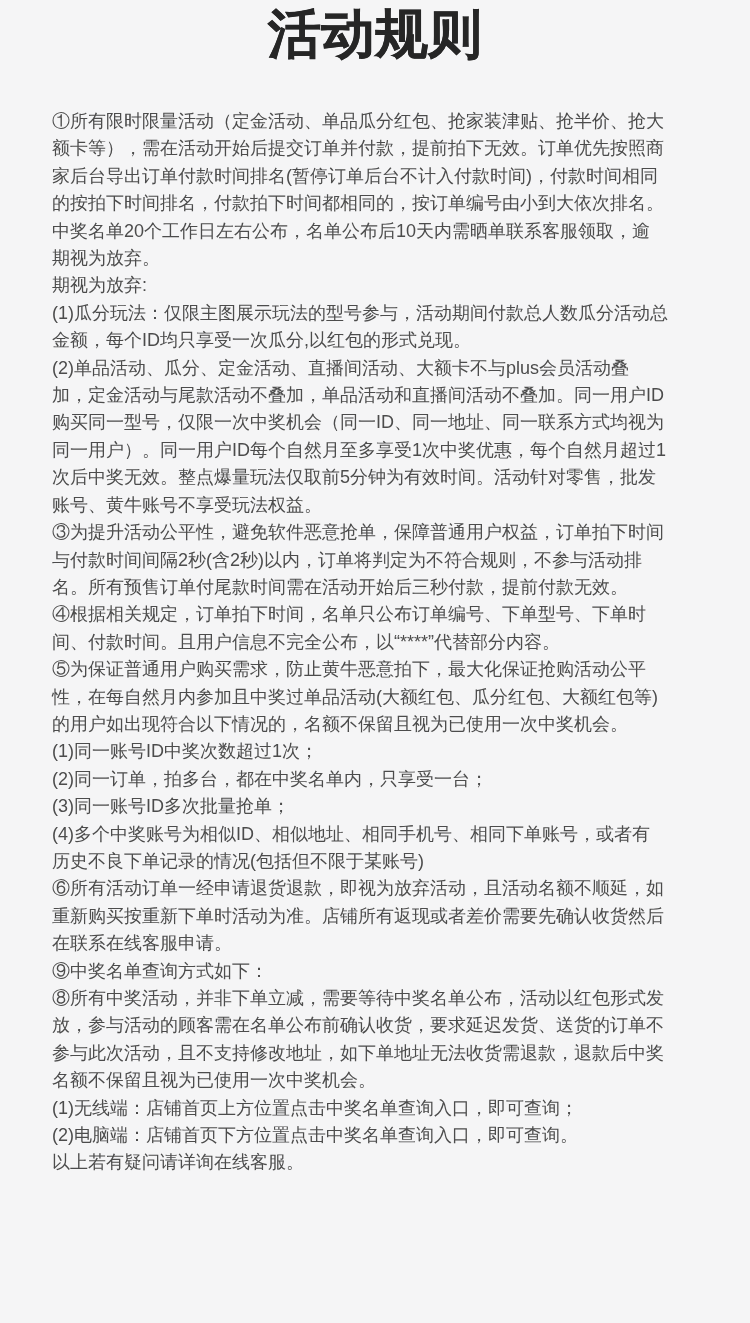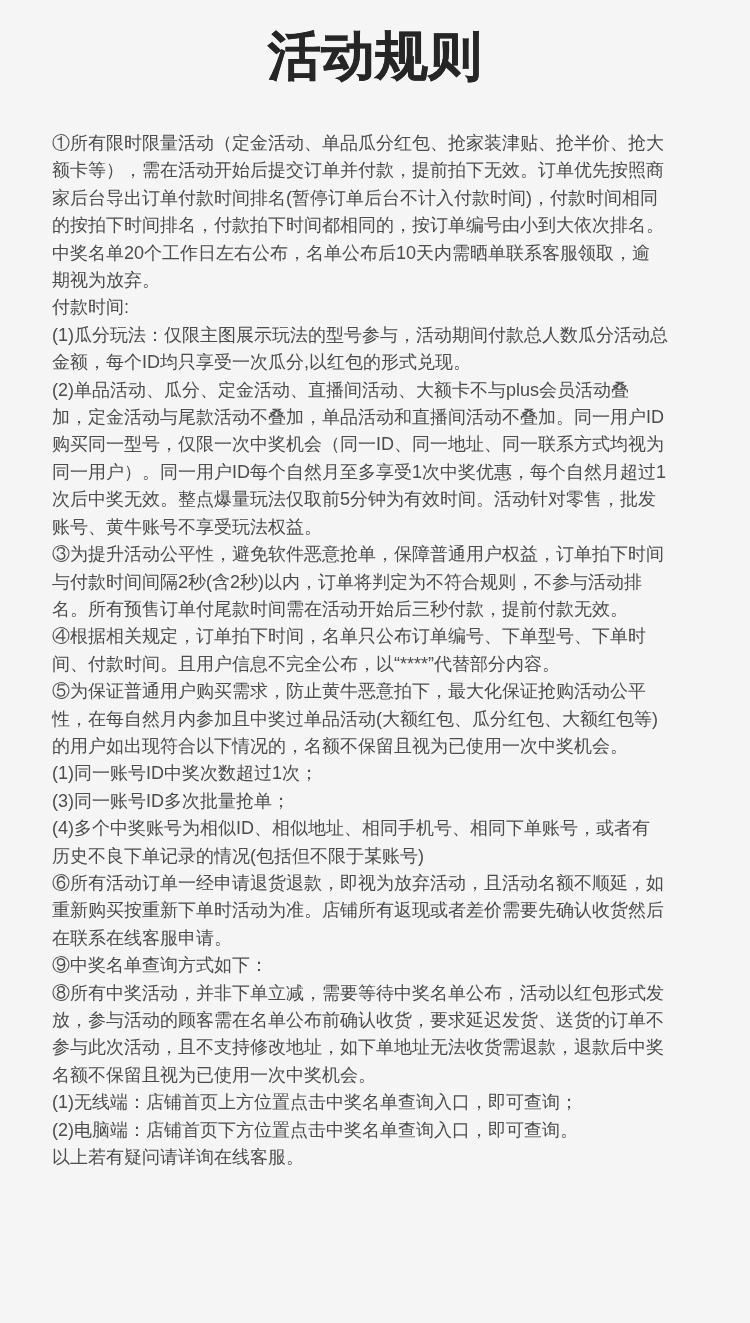--- a/index.html
+++ b/index.html
@@ -13,21 +13,20 @@
     font-family: "Liberation Sans", sans-serif;
     overflow: hidden;
   }
   .page {
     width: 750px;
     height: 1323px;
     box-sizing: border-box;
   }
   .title {
     margin: 0;
-    padding-top: 22px;
     text-align: center;
     font-size: 53px;
     line-height: 68px;
     font-weight: 900;
     letter-spacing: 0.5px;
     color: var(--title-color, #262626);
     font-family: "DejaVu Sans", "Liberation Sans", sans-serif;
     -webkit-text-stroke: 0.5px currentColor;
   }
   .rules {
@@ -49,38 +48,39 @@
 
 <div class="page">
   <h1 class="title">活动规则</h1>
   <div class="rules">
       <div class="rule">①所有限时限量活动（定金活动、单品瓜分红包、抢家装津贴、抢半价、抢大
 额卡等），需在活动开始后提交订单并付款，提前拍下无效。订单优先按照商
 家后台导出订单付款时间排名(暂停订单后台不计入付款时间)，付款时间相同
 的按拍下时间排名，付款拍下时间都相同的，按订单编号由小到大依次排名。
 中奖名单20个工作日左右公布，名单公布后10天内需晒单联系客服领取，逾
 期视为放弃。</div>
-      <div class="rule">付款时间:</div>
+      <div class="rule">期视为放弃:</div>
       <div class="rule">(1)瓜分玩法：仅限主图展示玩法的型号参与，活动期间付款总人数瓜分活动总
 金额，每个ID均只享受一次瓜分,以红包的形式兑现。</div>
       <div class="rule">(2)单品活动、瓜分、定金活动、直播间活动、大额卡不与plus会员活动叠
 加，定金活动与尾款活动不叠加，单品活动和直播间活动不叠加。同一用户ID
 购买同一型号，仅限一次中奖机会（同一ID、同一地址、同一联系方式均视为
 同一用户）。同一用户ID每个自然月至多享受1次中奖优惠，每个自然月超过1
 次后中奖无效。整点爆量玩法仅取前5分钟为有效时间。活动针对零售，批发
 账号、黄牛账号不享受玩法权益。</div>
       <div class="rule">③为提升活动公平性，避免软件恶意抢单，保障普通用户权益，订单拍下时间
 与付款时间间隔2秒(含2秒)以内，订单将判定为不符合规则，不参与活动排
 名。所有预售订单付尾款时间需在活动开始后三秒付款，提前付款无效。</div>
       <div class="rule">④根据相关规定，订单拍下时间，名单只公布订单编号、下单型号、下单时
 间、付款时间。且用户信息不完全公布，以“****”代替部分内容。</div>
       <div class="rule">⑤为保证普通用户购买需求，防止黄牛恶意拍下，最大化保证抢购活动公平
 性，在每自然月内参加且中奖过单品活动(大额红包、瓜分红包、大额红包等)
 的用户如出现符合以下情况的，名额不保留且视为已使用一次中奖机会。</div>
       <div class="rule">(1)同一账号ID中奖次数超过1次；</div>
+      <div class="rule">(2)同一订单，拍多台，都在中奖名单内，只享受一台；</div>
       <div class="rule">(3)同一账号ID多次批量抢单；</div>
       <div class="rule">(4)多个中奖账号为相似ID、相似地址、相同手机号、相同下单账号，或者有
 历史不良下单记录的情况(包括但不限于某账号)</div>
       <div class="rule">⑥所有活动订单一经申请退货退款，即视为放弃活动，且活动名额不顺延，如
 重新购买按重新下单时活动为准。店铺所有返现或者差价需要先确认收货然后
 在联系在线客服申请。</div>
       <div class="rule">⑨中奖名单查询方式如下：</div>
       <div class="rule">⑧所有中奖活动，并非下单立减，需要等待中奖名单公布，活动以红包形式发
 放，参与活动的顾客需在名单公布前确认收货，要求延迟发货、送货的订单不
 参与此次活动，且不支持修改地址，如下单地址无法收货需退款，退款后中奖

